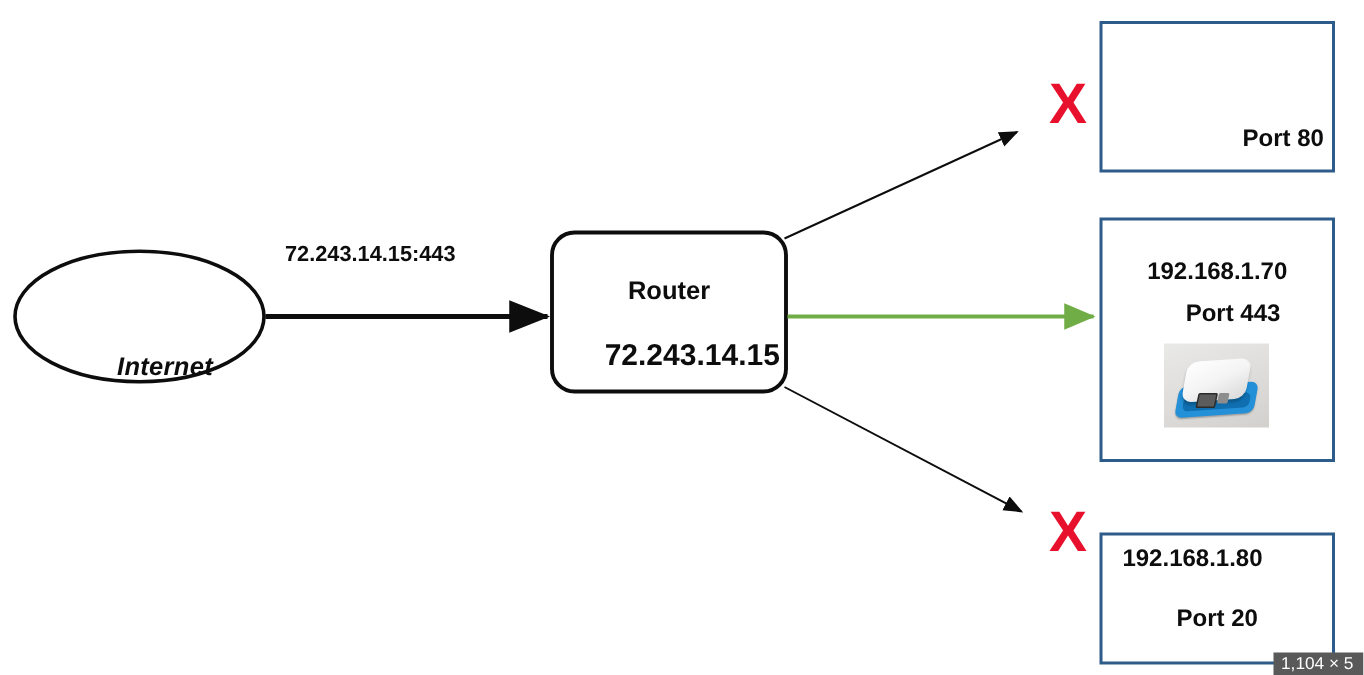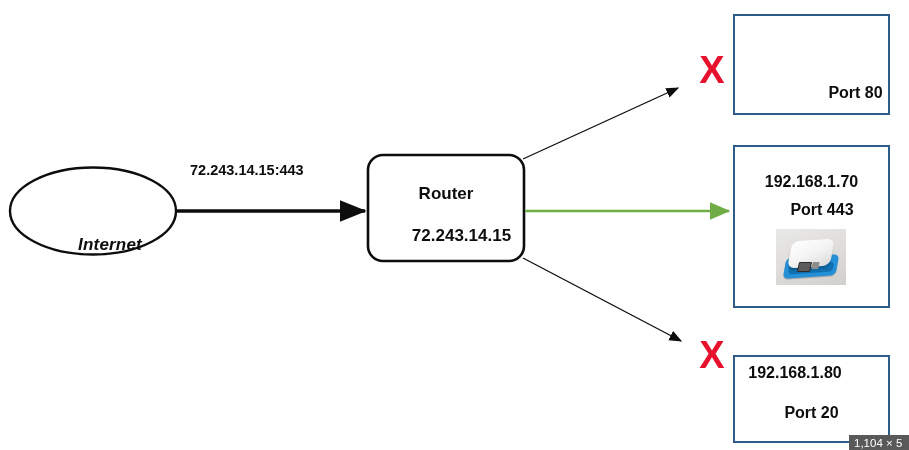--- a/index.html
+++ b/index.html
@@ -45,21 +45,21 @@
     left: 368px;
     top: 184px;
     width: 156px;
     font-size: 17px;
     text-align: center;
   }
   #router-ip {
     left: 368px;
     top: 226px;
     width: 187px;
-    font-size: 17px;
+    font-size: 20px;
   }
   #link-label {
     left: 190px;
     top: 162px;
     width: 150px;
     font-size: 14.5px;
     text-align: left;
   }
   .dest-box {
     position: absolute;

